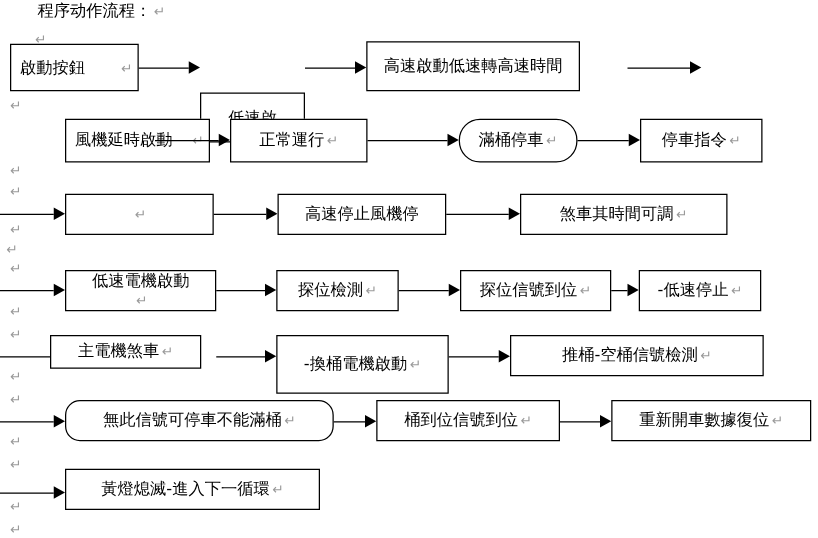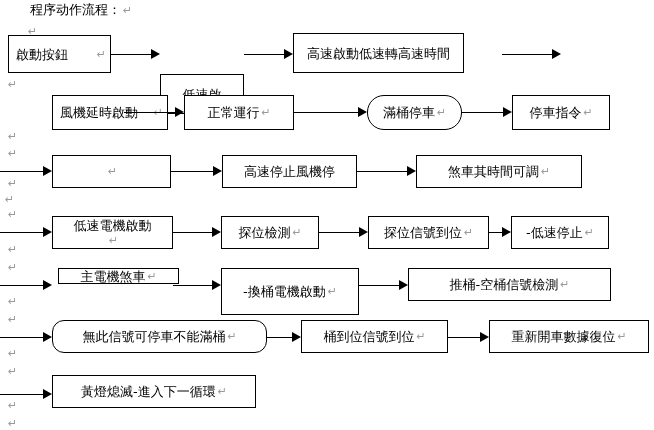--- a/index.html
+++ b/index.html
@@ -220,21 +220,21 @@
 
   <div class="node center" style="left:511px; top:216px; width:98px; height:33px;">
       <span>-低速停止</span>
       <span class="pilcrow">↵</span>
     </div>
 
   <div class="conn" style="left:0px; top:280px; width:52px;">
       <span class="line" style="width:43px;"></span>
       <span class="head" style="left:43px;"></span>
     </div>
-  <div class="node center" style="left:58px; top:268px; width:121px; height:16px;">
+  <div class="node center" style="left:40px; top:268px; width:121px; height:27px;">
       <span>主電機煞車</span>
       <span class="pilcrow">↵</span>
     </div>
   <div class="conn" style="left:173px; top:280px; width:48px;">
       <span class="line" style="width:39px;"></span>
       <span class="head" style="left:39px;"></span>
     </div>
 
   <div class="node center" style="left:221px; top:268px; width:138px; height:47px;">
       <span>-換桶電機啟動</span>

